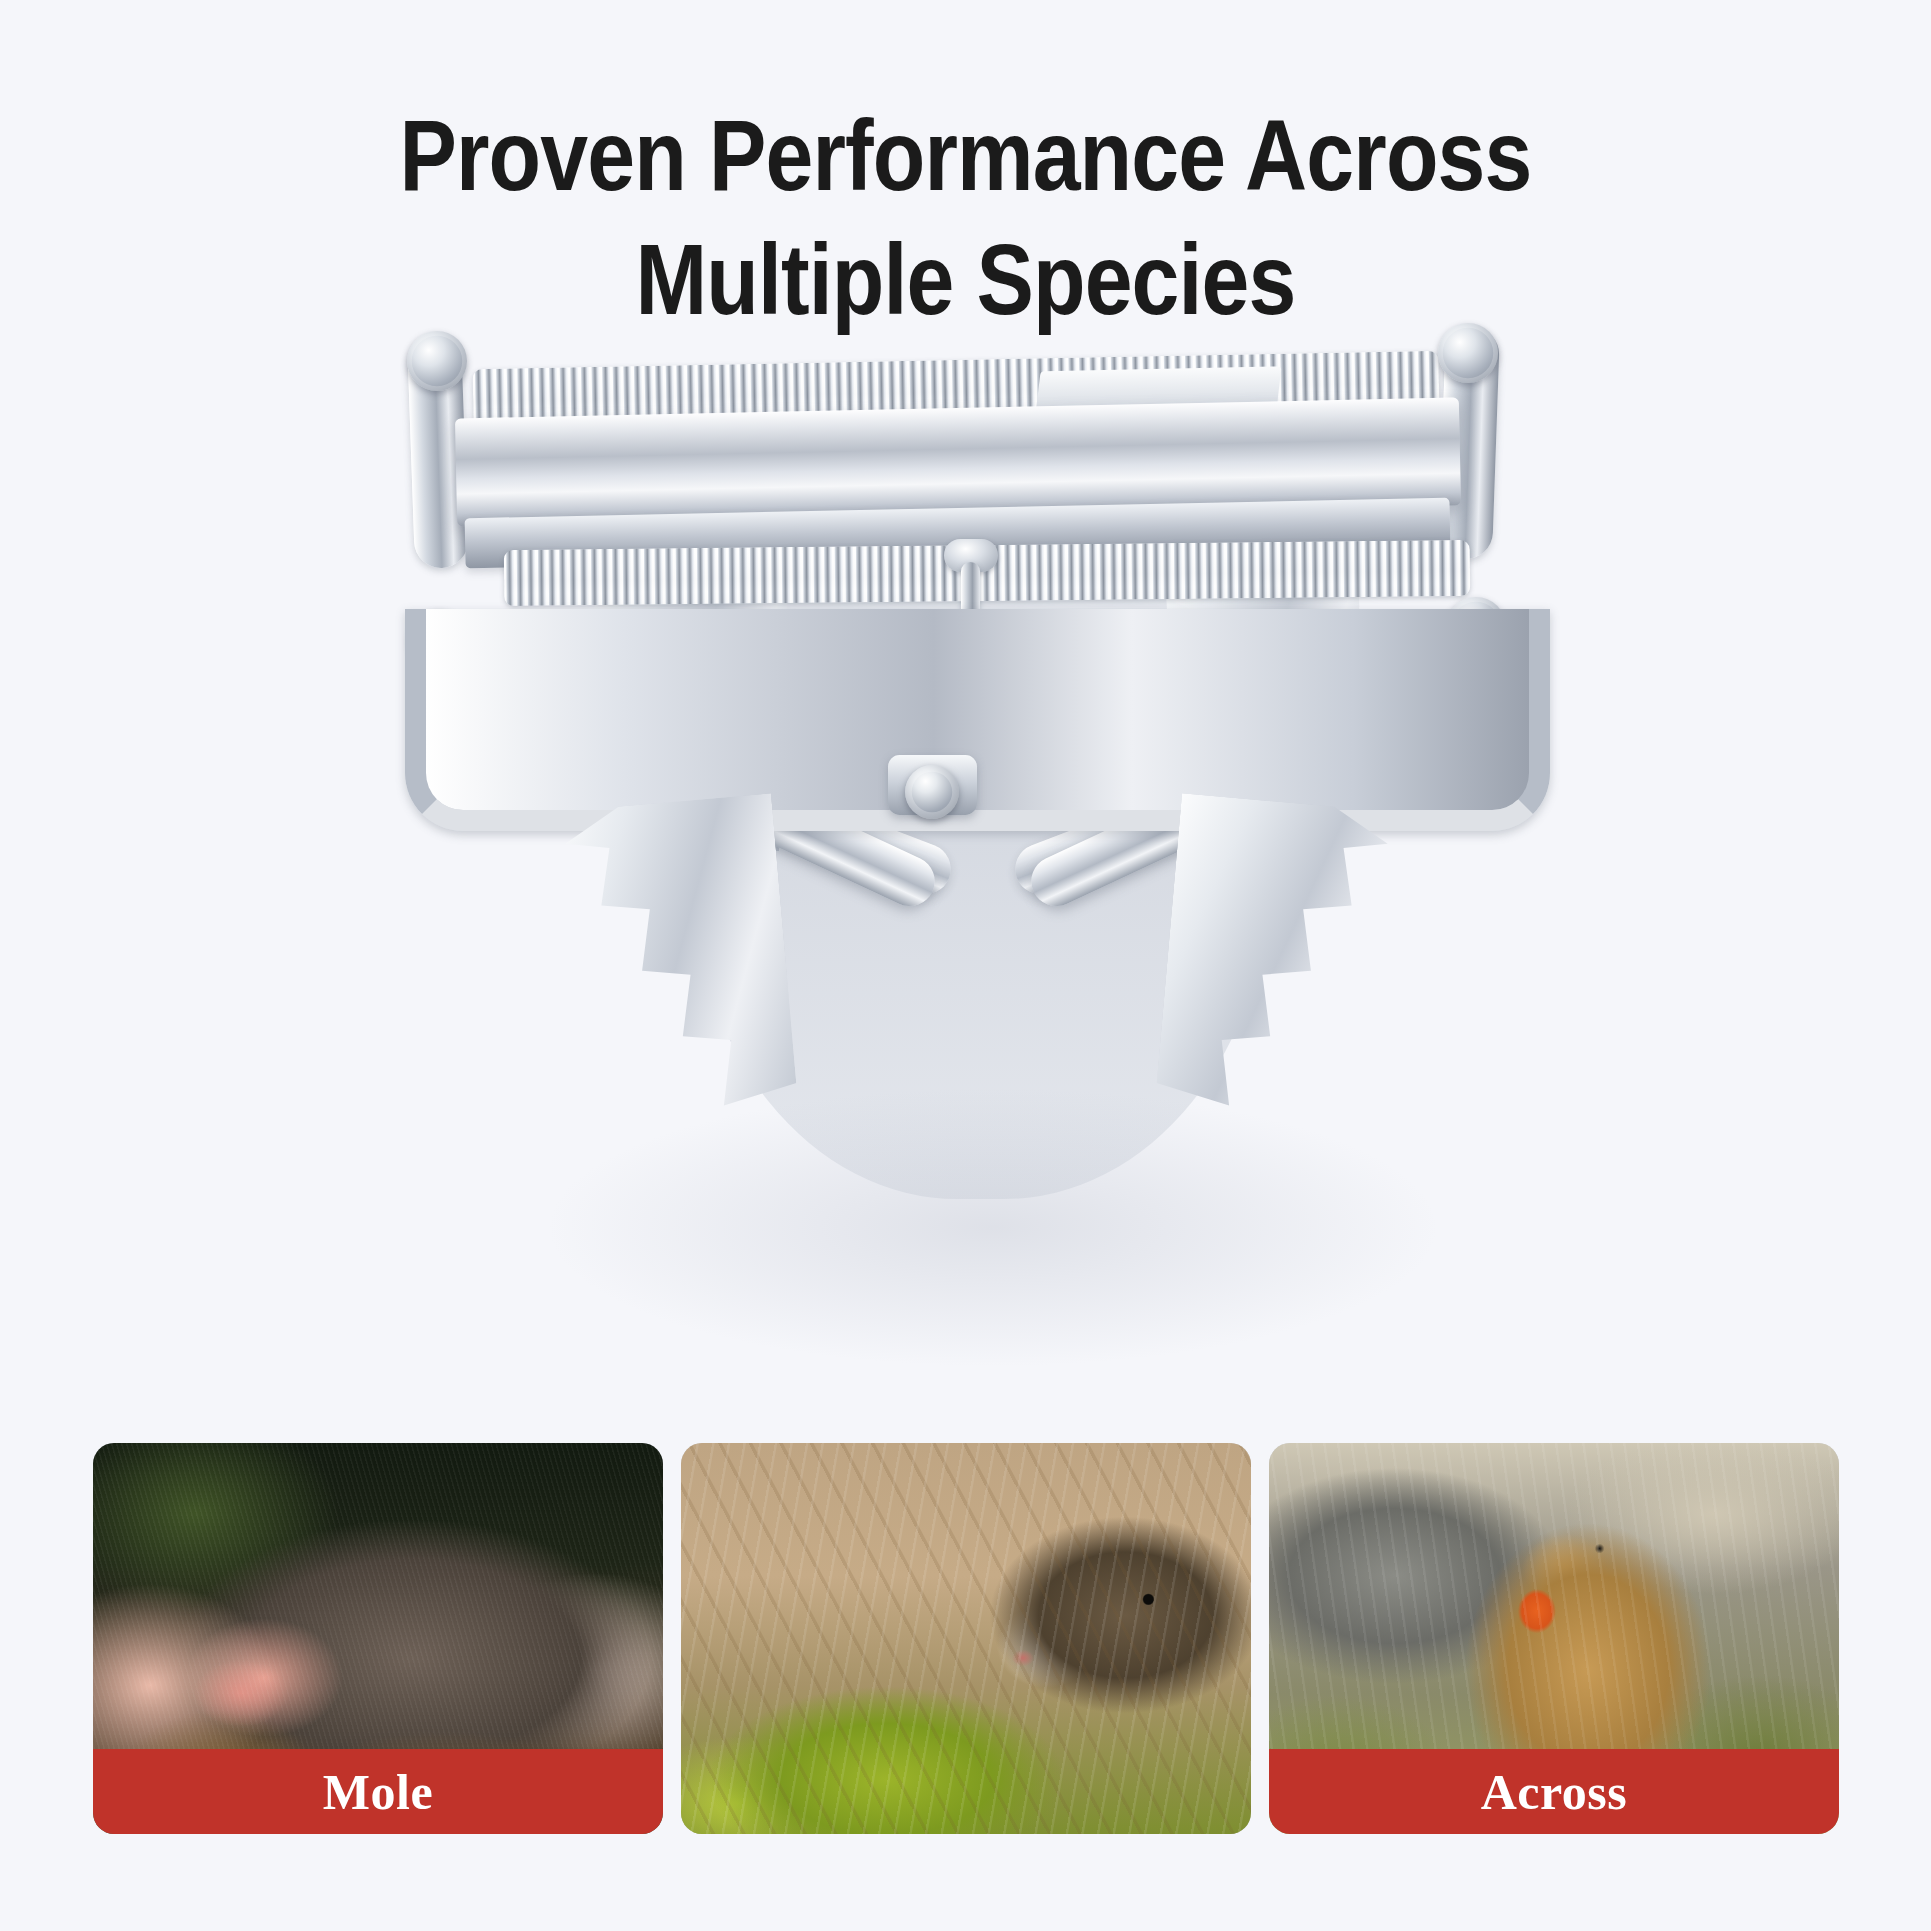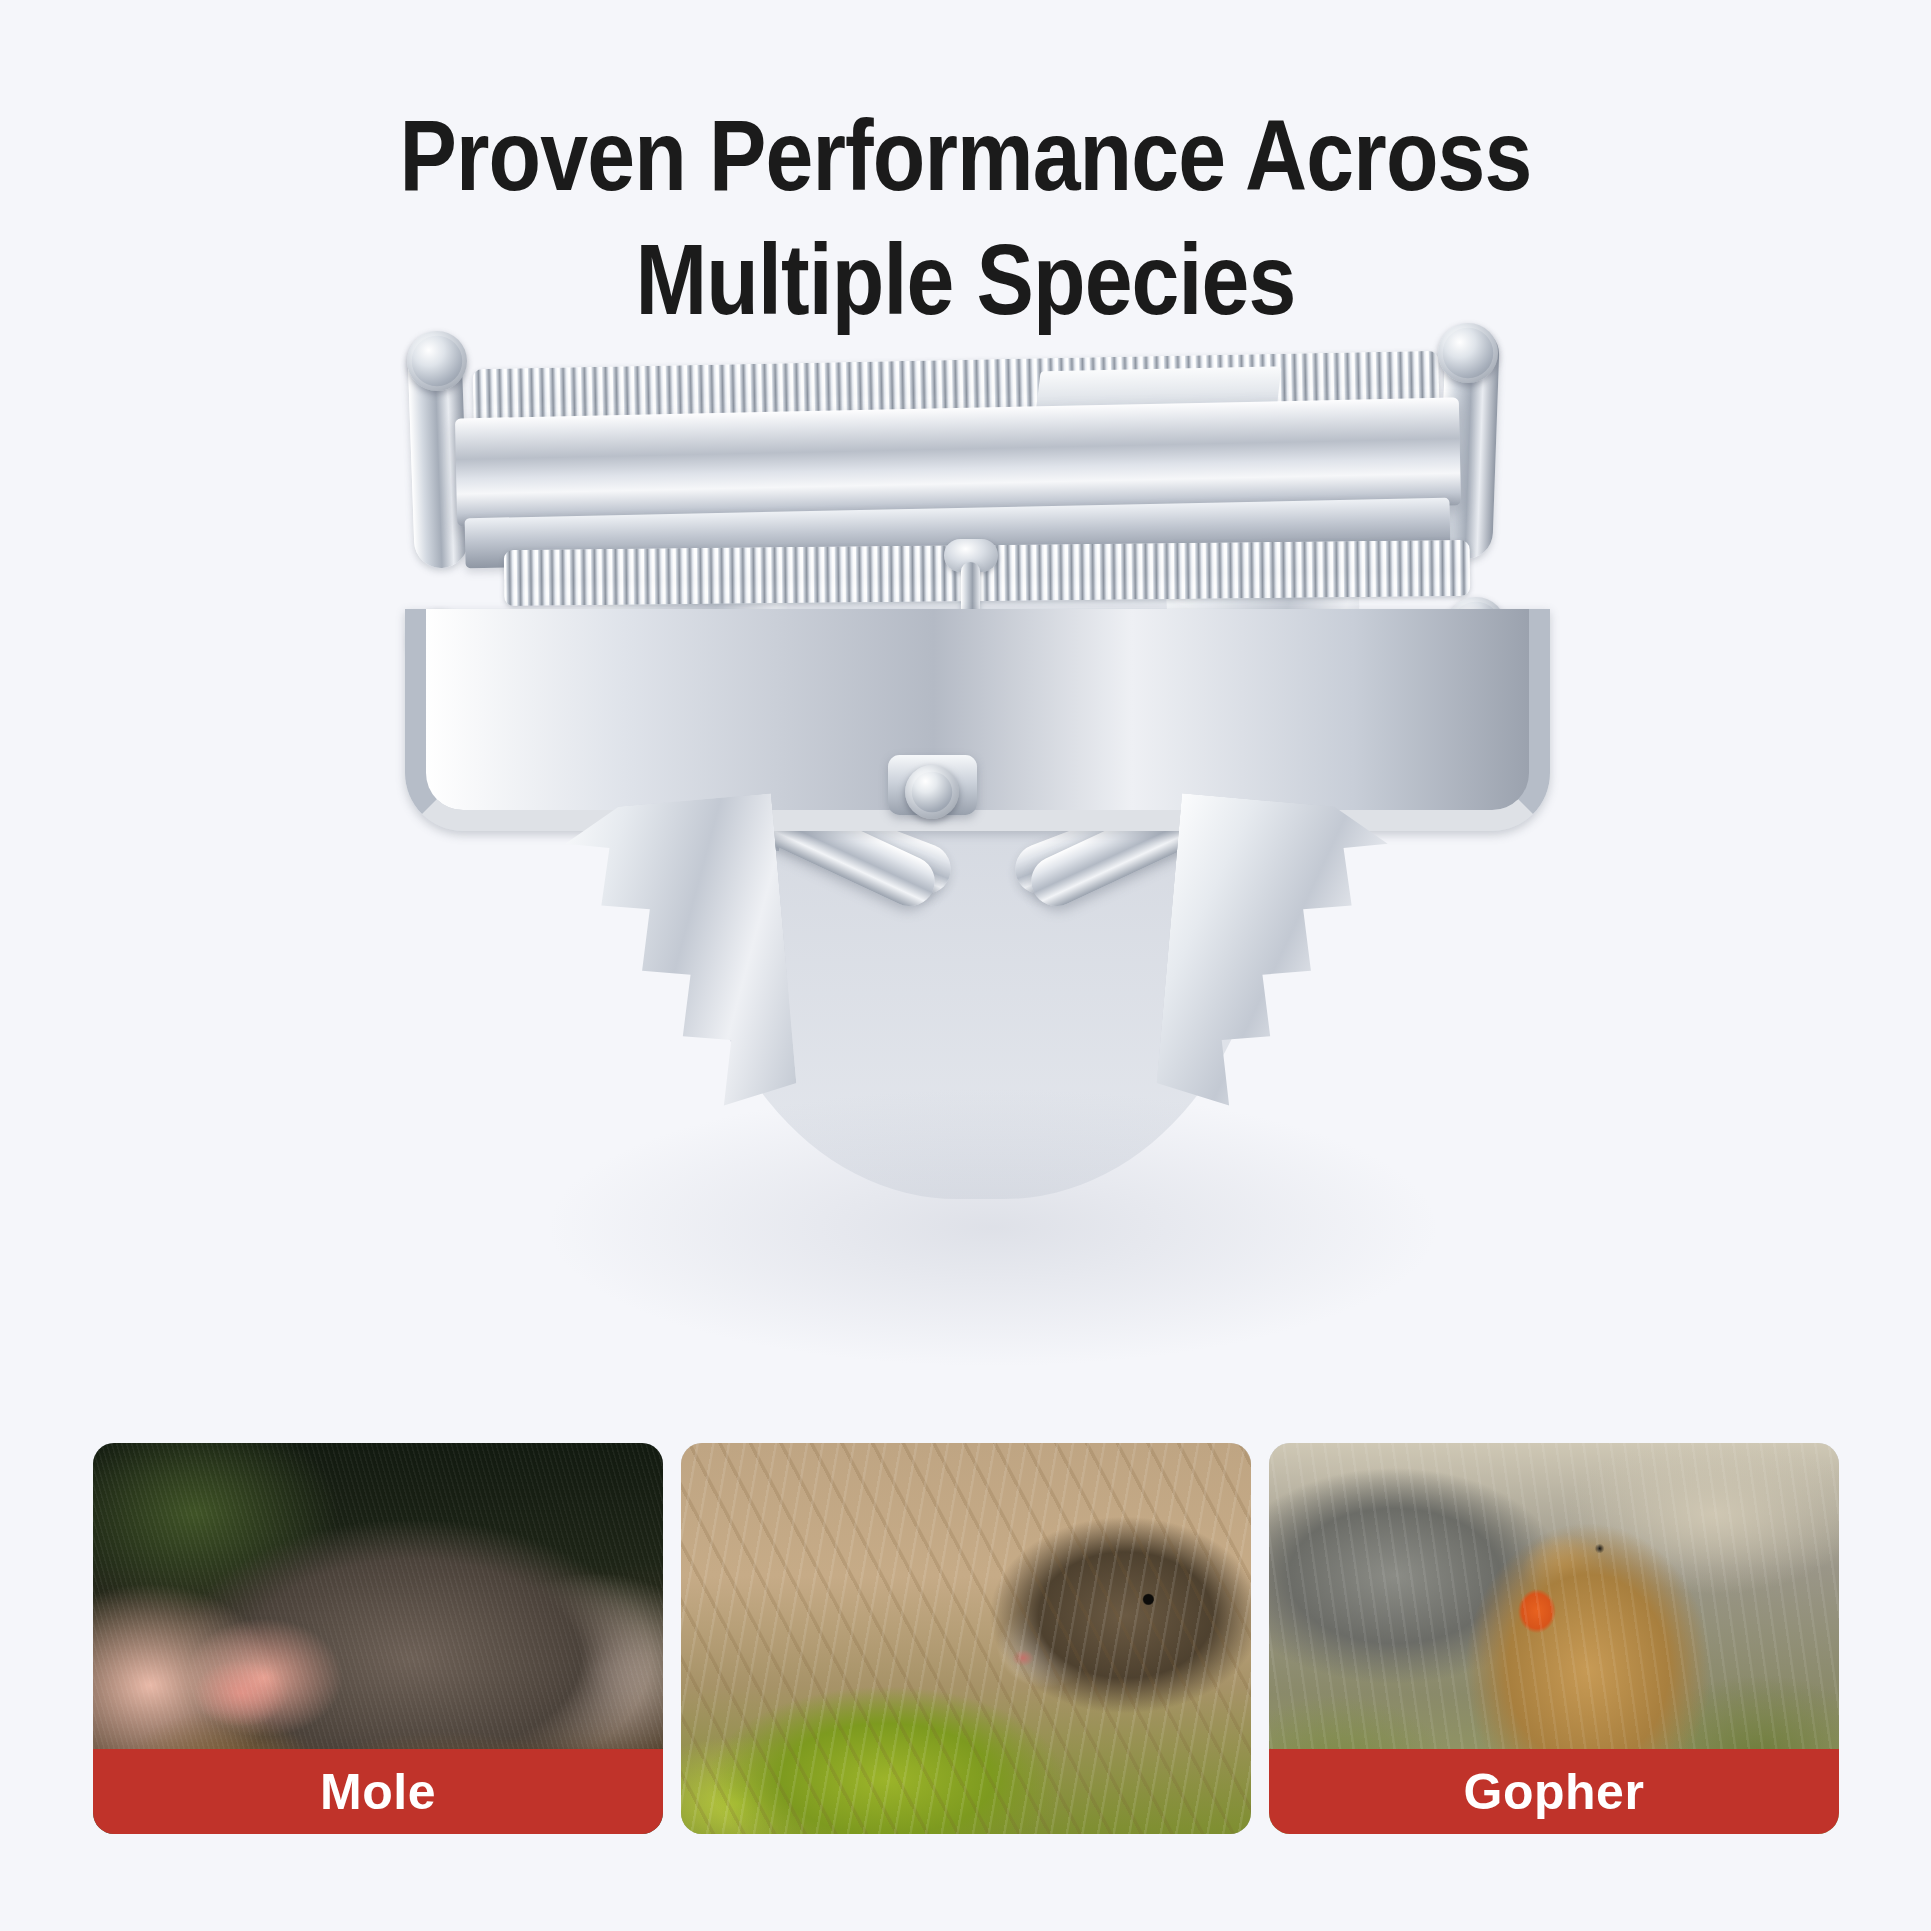--- a/index.html
+++ b/index.html
@@ -279,20 +279,21 @@
     z-index:-1;
   }
 
   
   .cards{
     position:absolute;
     left:93px; top:1443px;
     width:1746px; height:391px;
     display:flex;
     gap:18px;
+    font-family:Liberation Serif, serif;
   }
   .card{
     position:relative;
     flex:1 1 0;
     border-radius:21px;
     overflow:hidden;
     background:#cfd3da;
   }
   .card-photo{ position:absolute; inset:0; }
   .card-label{
@@ -438,17 +439,17 @@
     <div class="card-photo ph-mole"></div>
     <div class="card-label">Mole</div>
   </div>
 
   <div class="card">
     <div class="card-photo ph-vole"></div>
   </div>
 
   <div class="card">
     <div class="card-photo ph-gopher"></div>
-    <div class="card-label">Gopher</div>
+    <div class="card-label">Across</div>
   </div>
 
 </div>
 
 
 </body></html>

